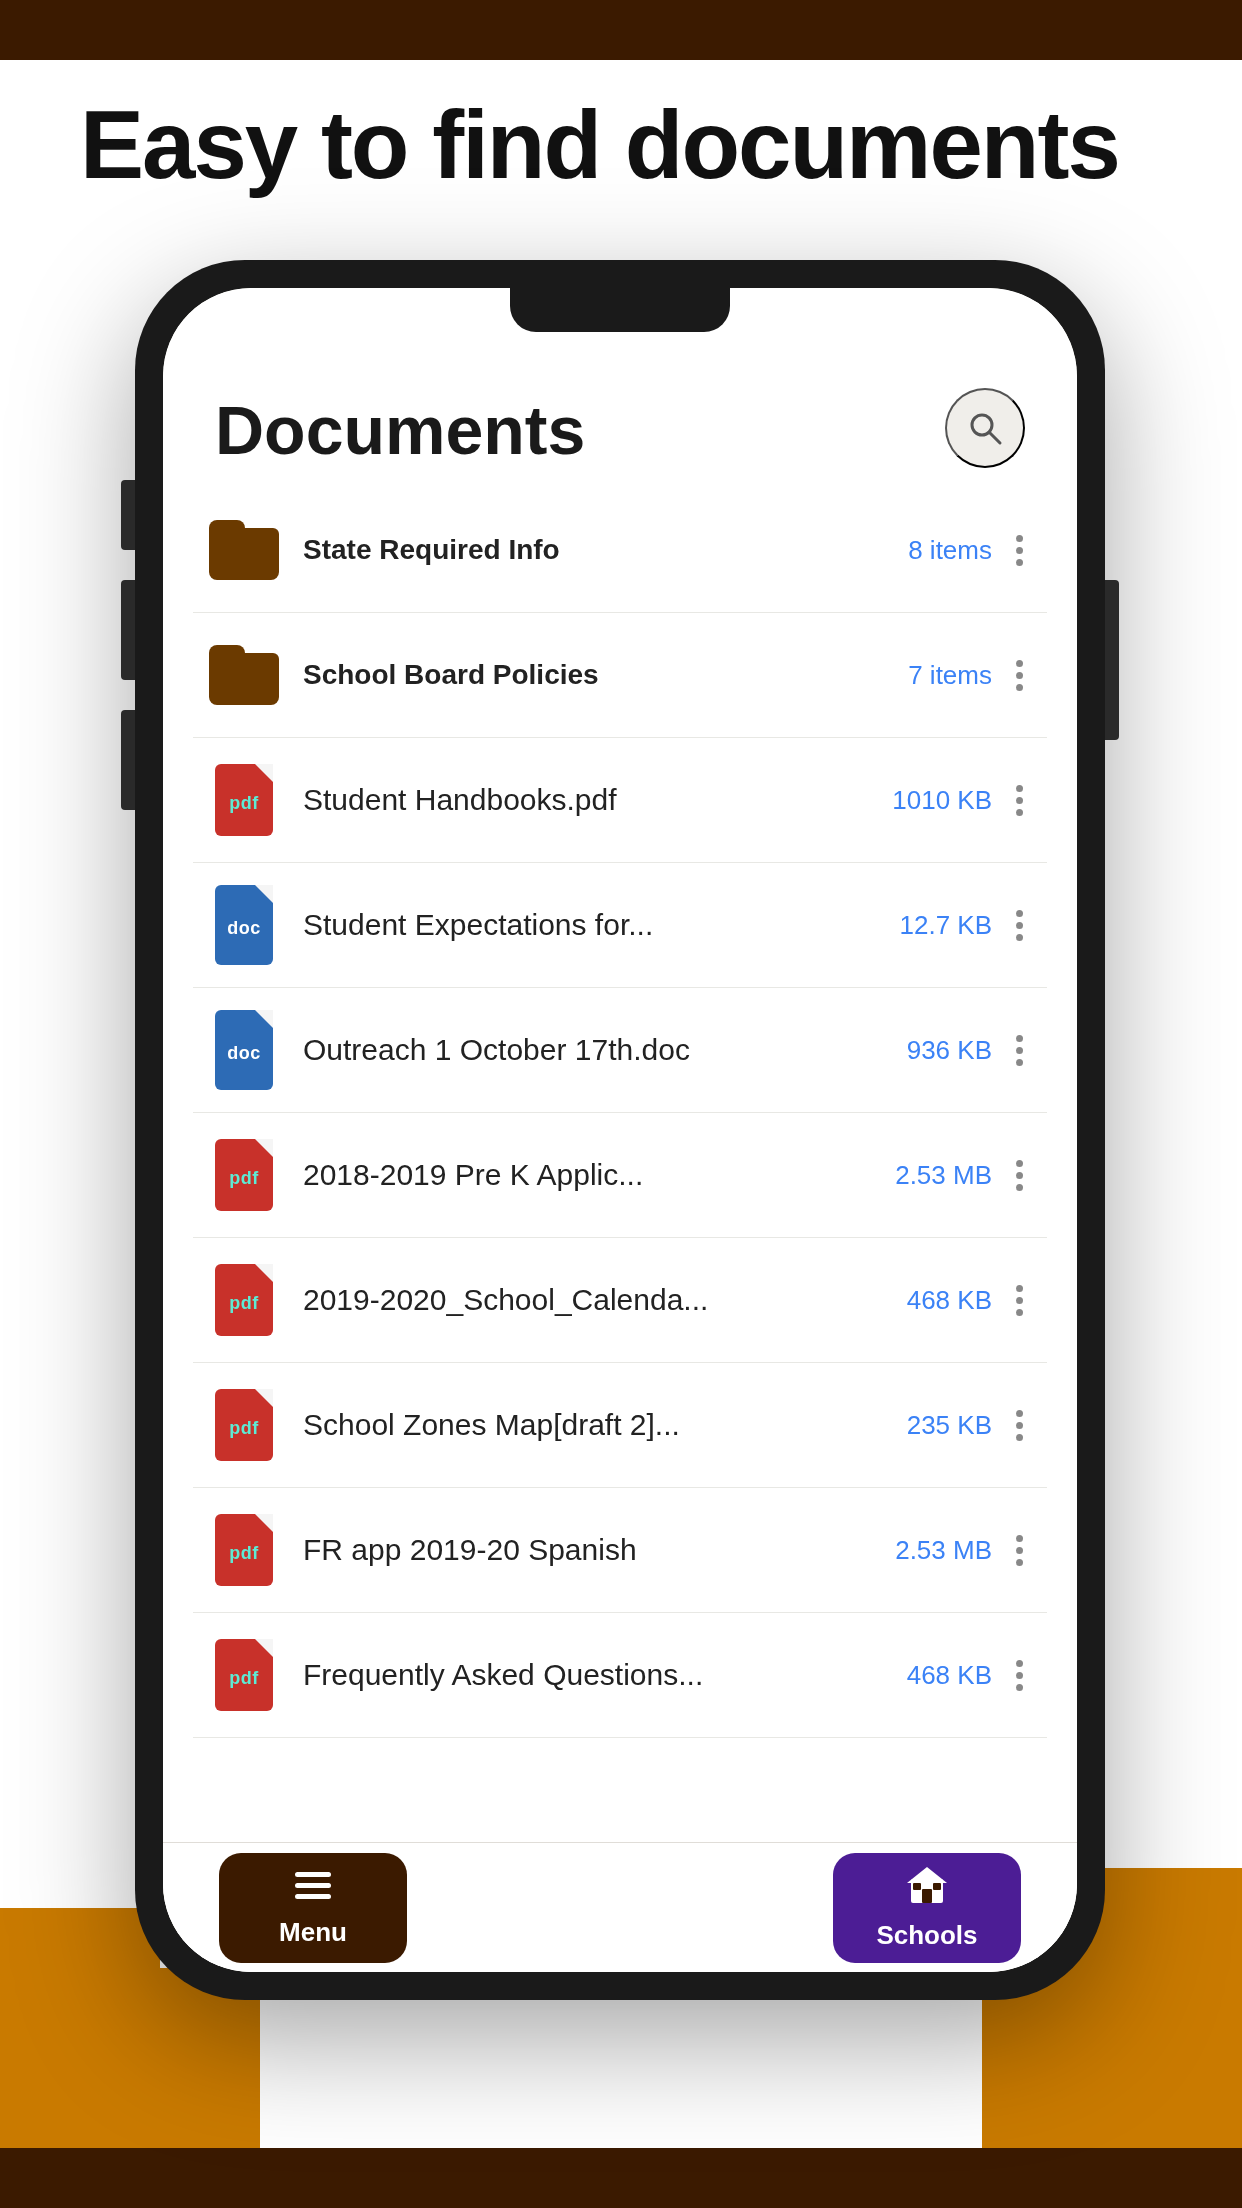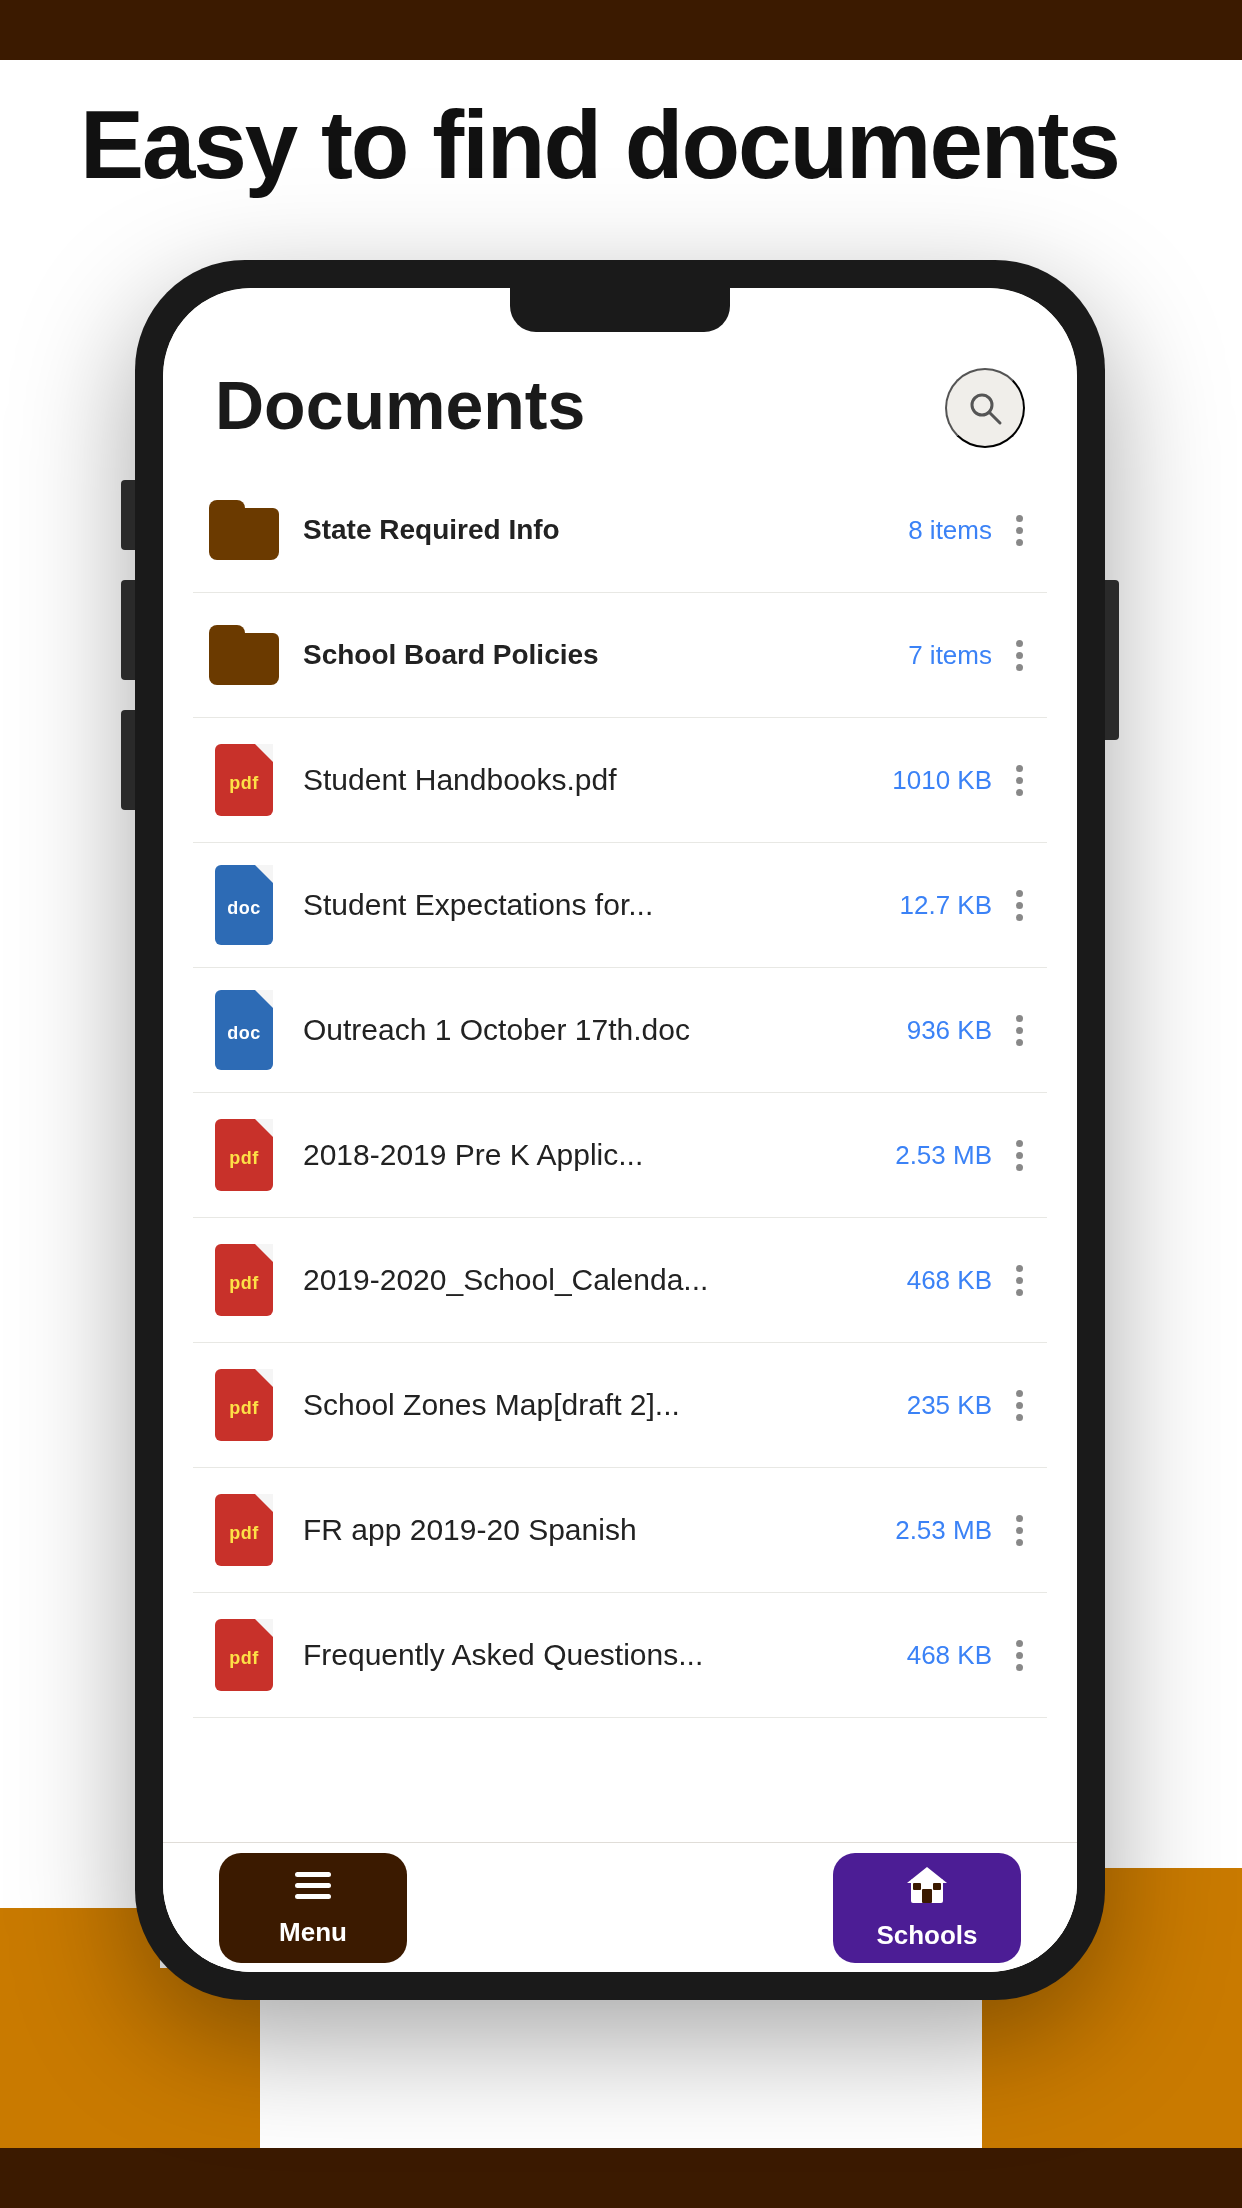--- a/index.html
+++ b/index.html
@@ -157,21 +157,22 @@
     }
 
     .app-header {
       padding: 16px 52px 20px;
       flex-shrink: 0;
     }
 
     .app-header-row {
       display: flex;
       justify-content: space-between;
-      align-items: center;
+      align-items: flex-end;
+      margin-top: 20px;
     }
 
     .app-title {
       font-size: 68px;
       font-weight: 900;
       color: #1a1a1a;
       line-height: 1.1;
     }
 
     .app-subtitle {
@@ -268,21 +269,21 @@
       position: absolute;
       top: 0;
       right: 0;
       width: 18px;
       height: 18px;
       background: #f5f5f5;
       clip-path: polygon(0 0, 100% 100%, 100% 0);
     }
 
     .pdf-label {
-      color: #fde047;
+      color: #5eead4;
       font-size: 18px;
       font-weight: 800;
       letter-spacing: 0.5px;
       margin-top: 6px;
     }
 
     
     .doc-icon {
       width: 58px;
       height: 80px;

